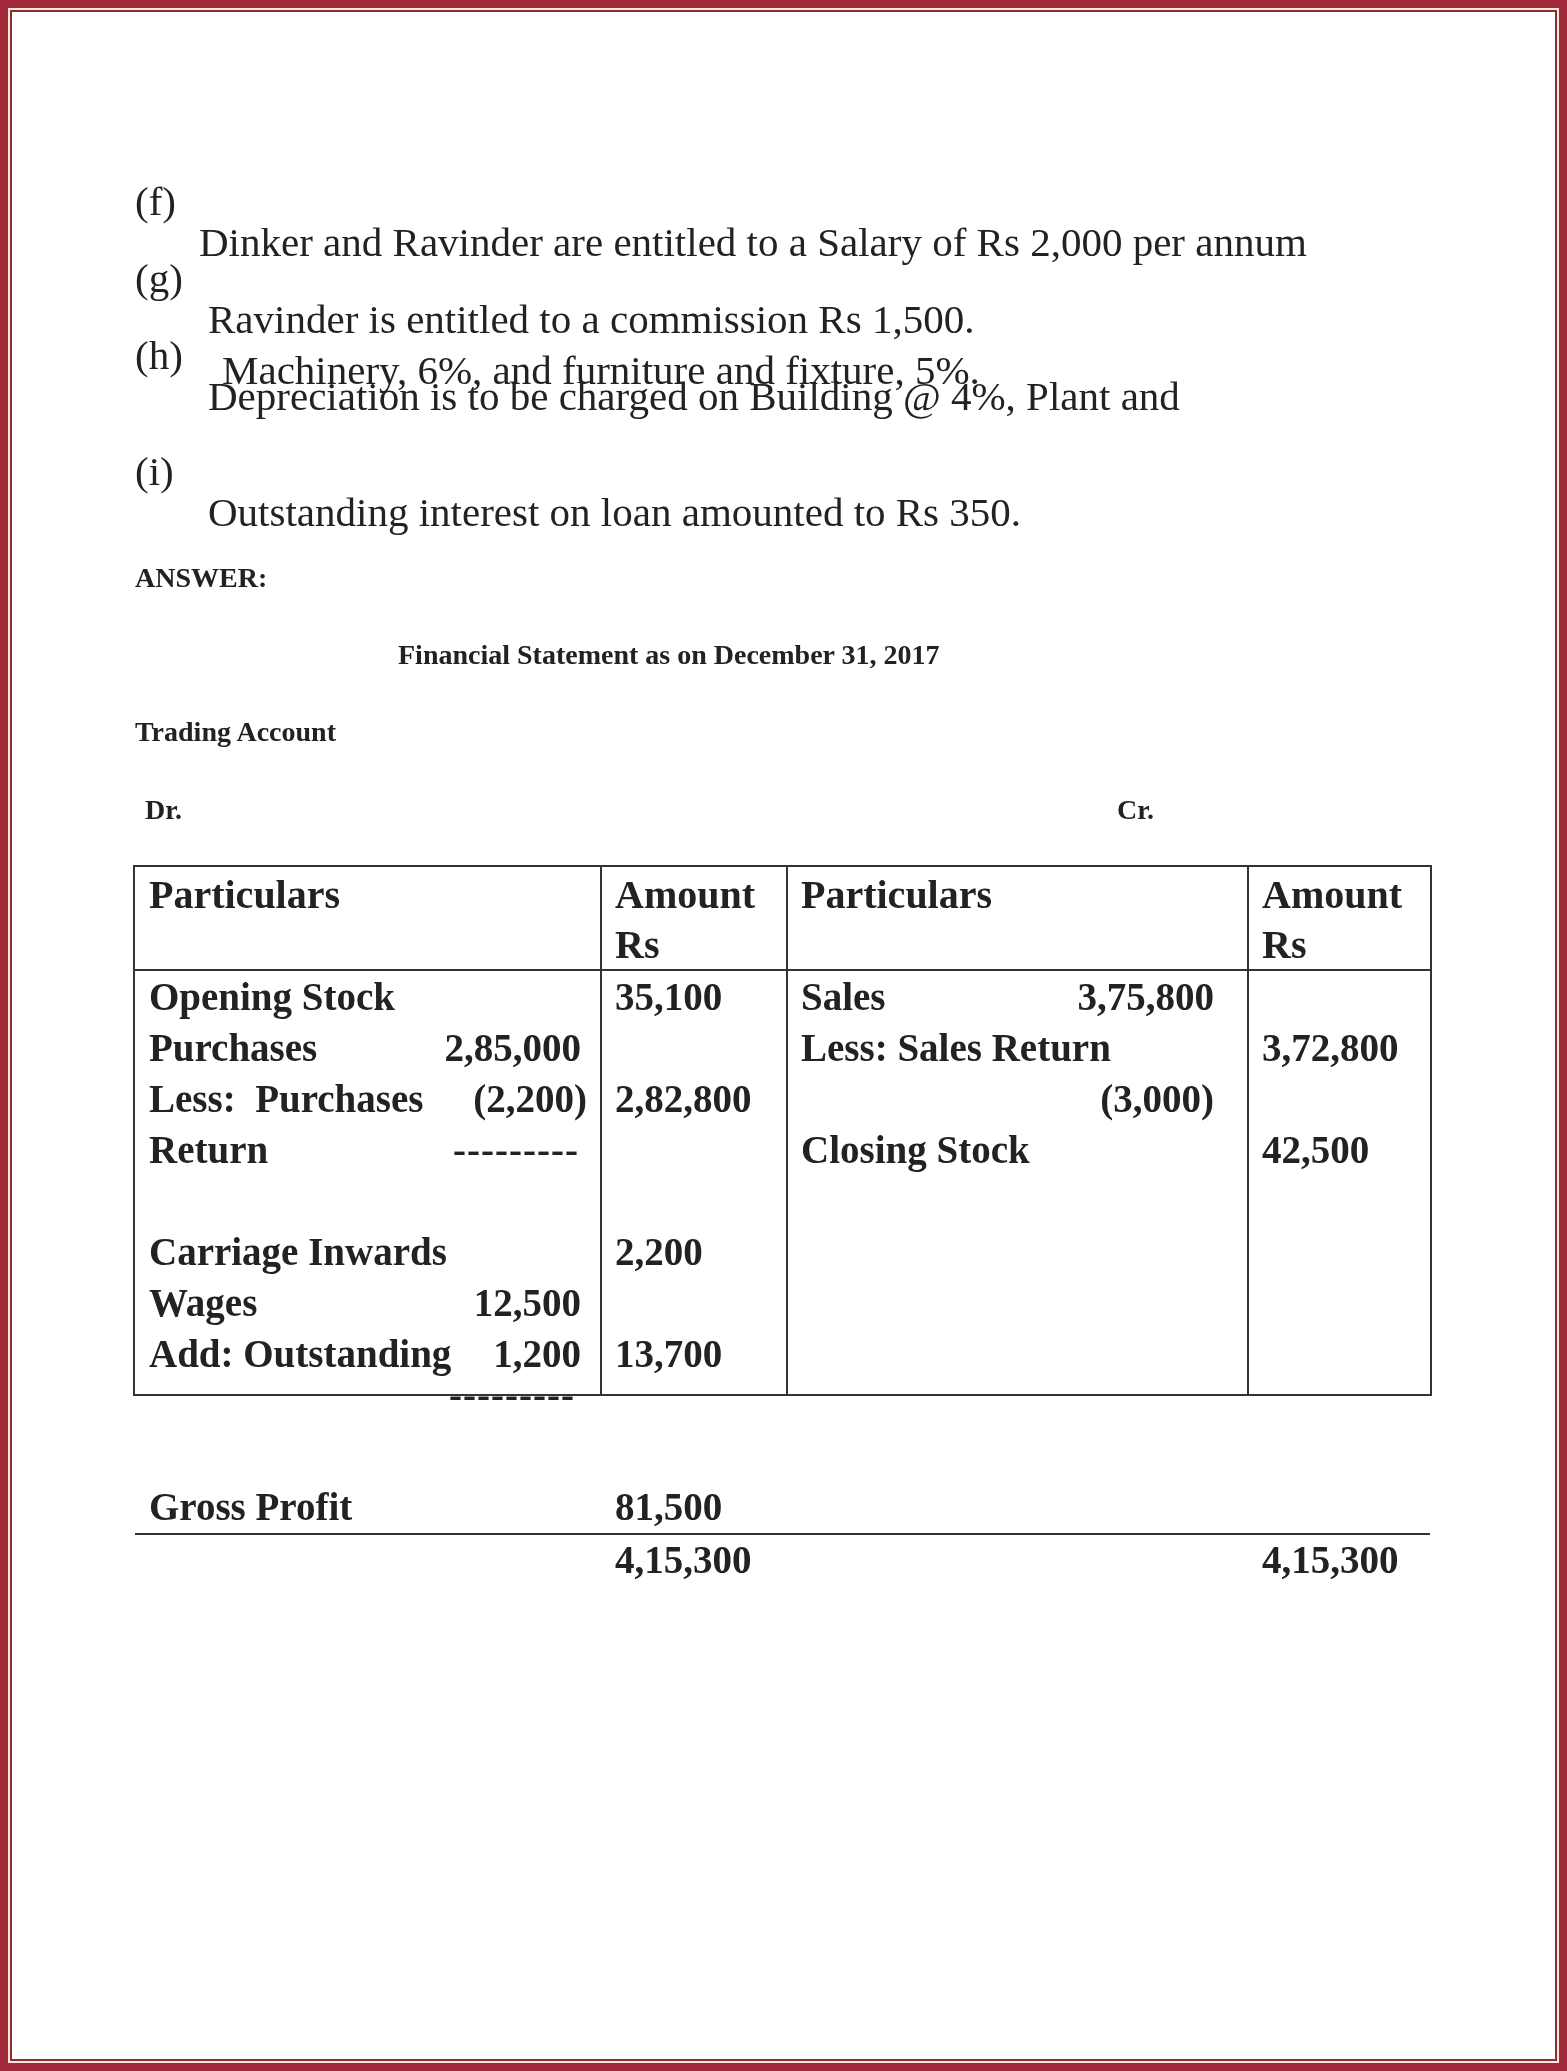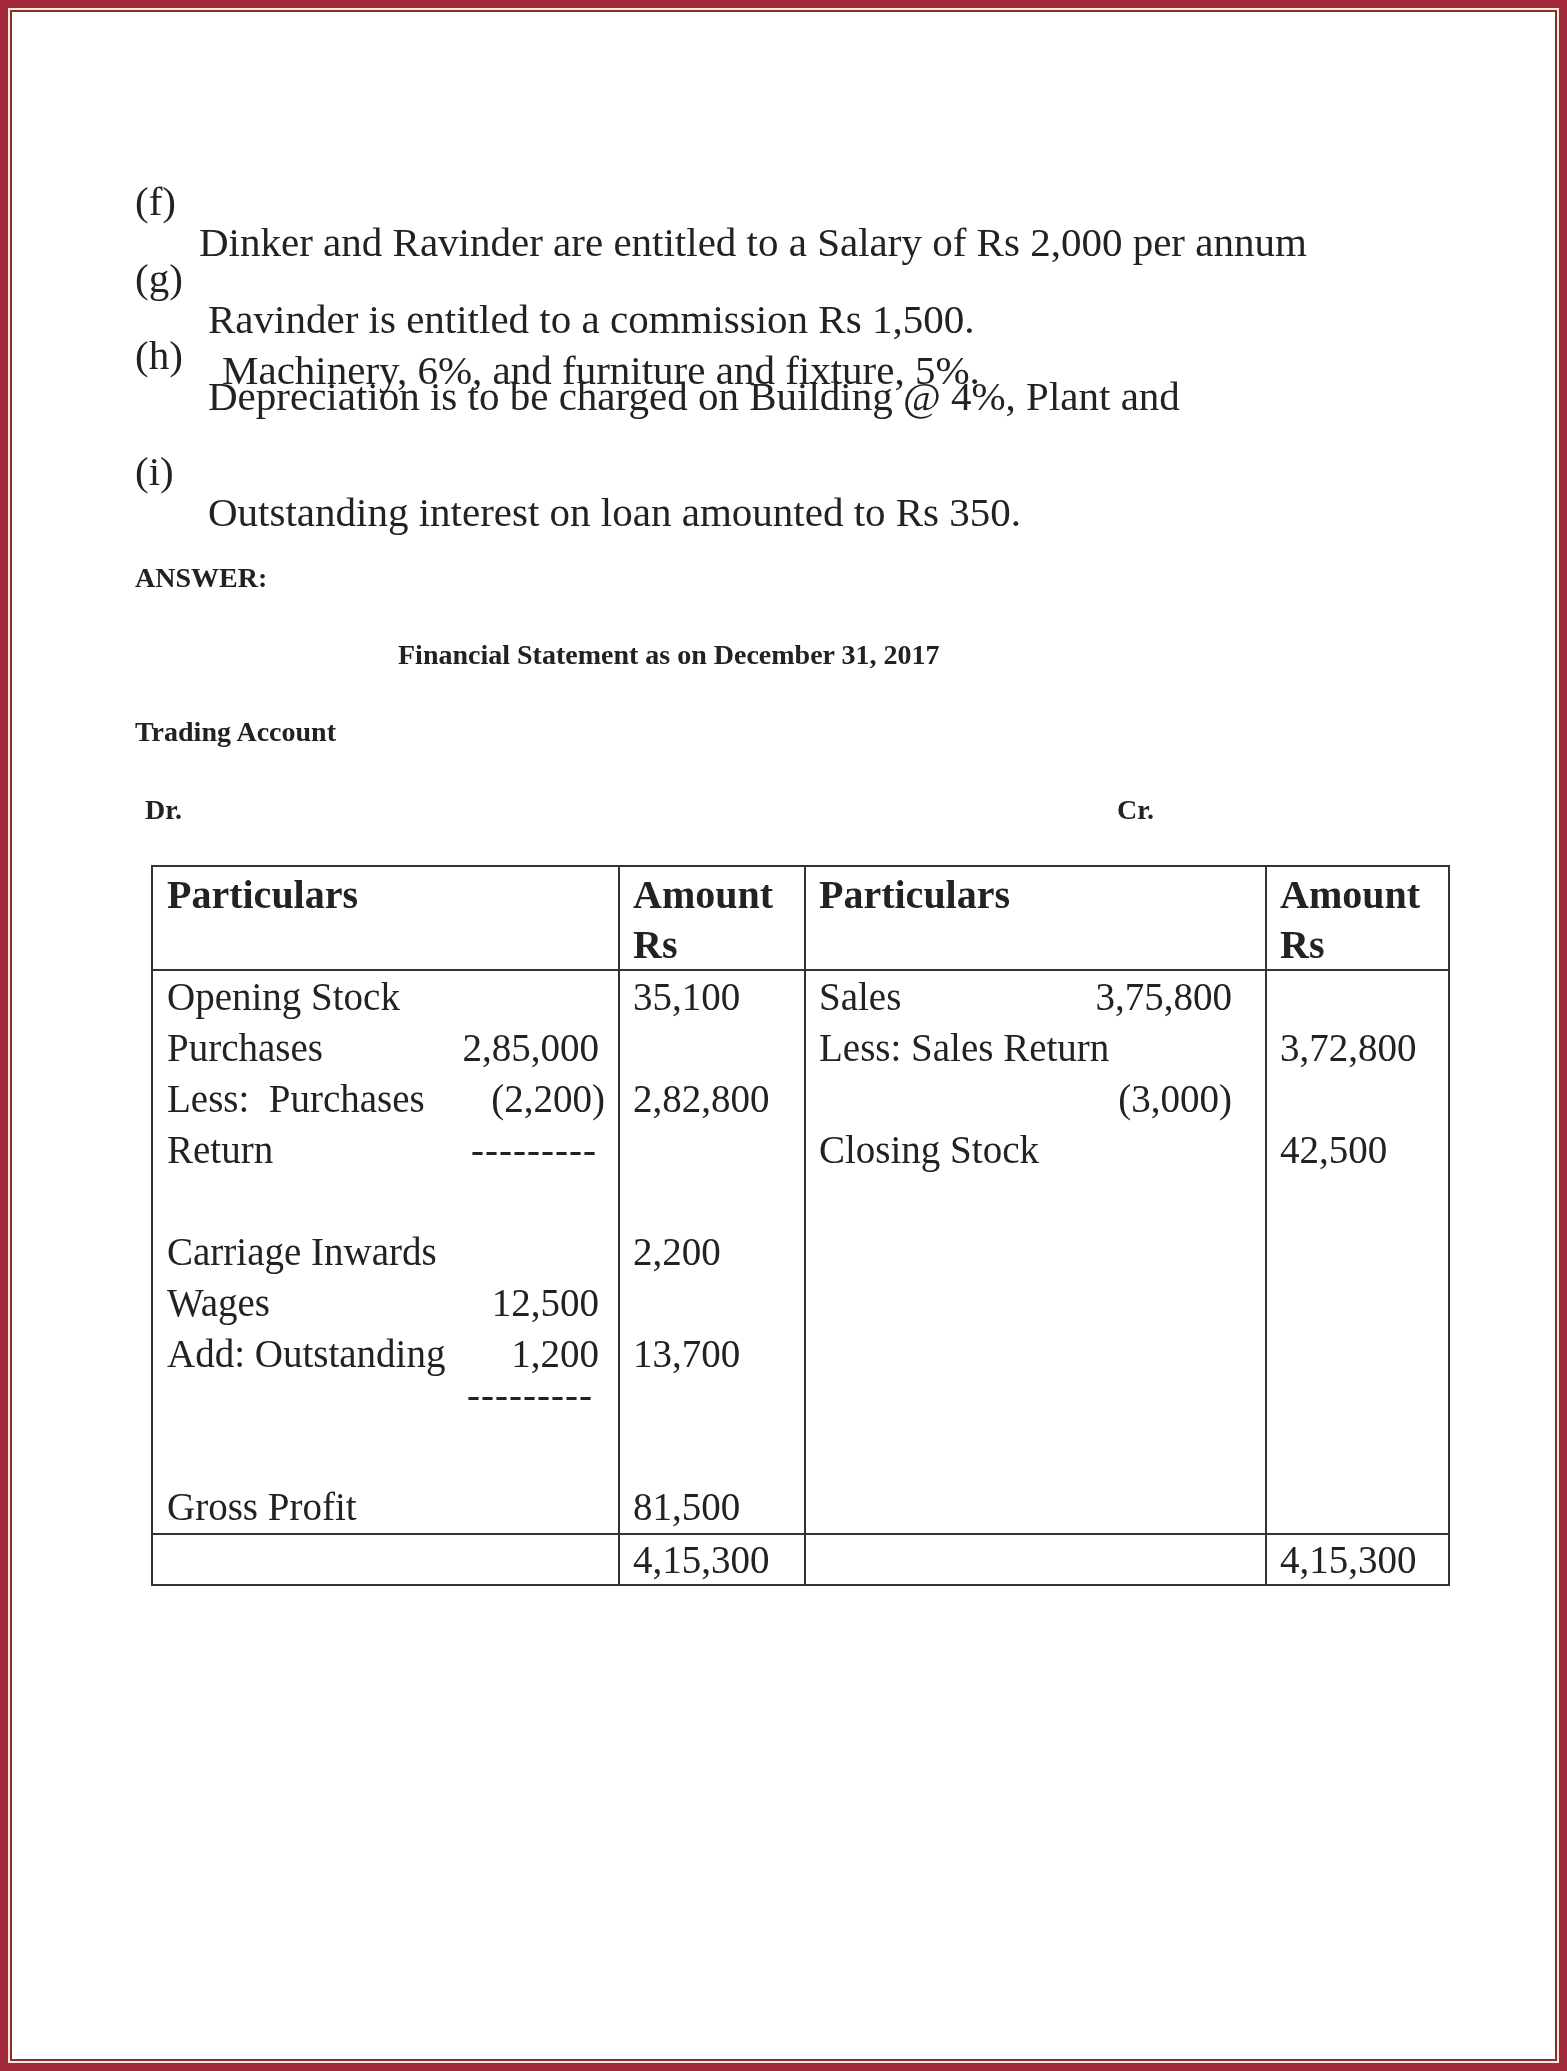--- a/index.html
+++ b/index.html
@@ -22,26 +22,26 @@
       background: #fffffd;
     }
     .abs { position: absolute; white-space: pre; line-height: 1; }
     .item { font-size: 41px; }
     .item .lbl { position: absolute; left: 0; }
     .heading { font-weight: bold; font-size: 28px; }
 
     
     .ledger {
       position: absolute; left: 133px; top: 865px;
-      width: 1299px; height: 721px;
-      border: 2px solid #333; box-sizing: border-box; margin-left: 18px;
+      width: 1299px; height: 531px;
+      border: 2px solid #333; box-sizing: border-box;
     }
     .vline { position: absolute; top: 0; bottom: 0; width: 0; border-left: 2px solid #333; }
     .hline { position: absolute; left: 0; right: 0; height: 0; border-top: 2px solid #333; }
-    .cell { position: absolute; font-size: 39px; line-height: 51px; white-space: pre; }
+    .cell { position: absolute; font-size: 39px; line-height: 51px; white-space: pre; font-weight: bold; }
     .hdr { font-weight: bold; font-size: 40px; line-height: 51px; }
     .dash { letter-spacing: 1px; }
   </style>
 </head>
 <body>
 
 <div class="frame-light"></div>
 <div class="frame-inner-line"></div>
 <div class="page"></div>
 

